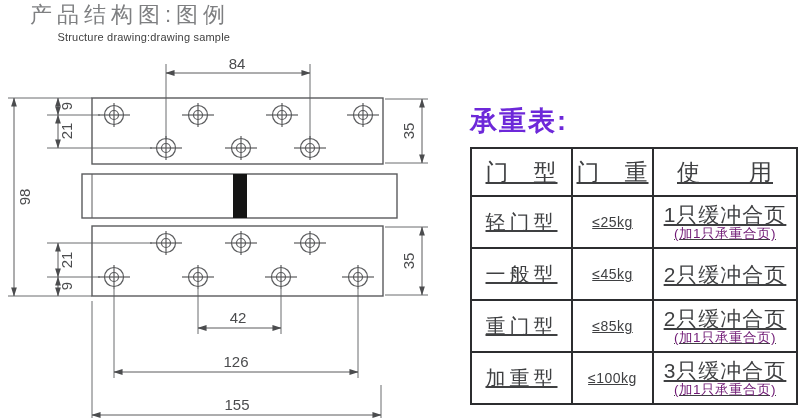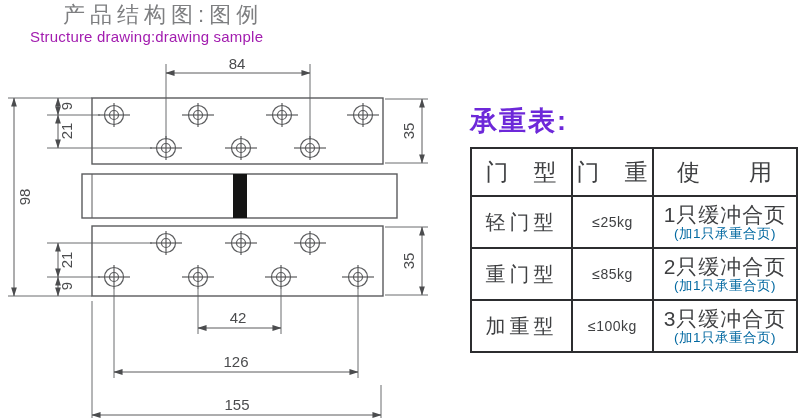--- a/index.html
+++ b/index.html
@@ -6,48 +6,48 @@
   .page{
     position:relative;width:800px;height:418px;background:#ffffff;overflow:hidden;
     font-family:"Liberation Sans","DejaVu Sans",sans-serif;
   }
   
   .title-block{position:absolute;left:30px;top:3px;text-align:right;}
   .title-zh{
     font-size:22px;letter-spacing:5px;color:#7e7f81;font-weight:500;line-height:24px;
   }
   .title-en{
-    font-size:15px;color:#a21caf;letter-spacing:0.2px;margin-top:2px;line-height:16px;
+    font-size:11px;color:#404040;letter-spacing:0.2px;margin-top:2px;line-height:16px;
   }
   
   svg.drawing{position:absolute;left:0;top:0;}
   svg.drawing text{
     font-family:"Liberation Sans","DejaVu Sans",sans-serif;
     font-size:15px;fill:#4b4c4e;
   }
   
   .load-section{position:absolute;left:470px;top:104px;width:330px;}
   .load-title{
     font-size:27px;color:#6d28d9;font-weight:600;letter-spacing:2px;line-height:34px;
   }
   table.load-table{
     border-collapse:collapse;margin-top:9px;table-layout:fixed;width:326px;
     color:#3f4042;
   }
   table.load-table th,table.load-table td{
-    border:2px solid #2c2d2f;text-align:center;vertical-align:middle;padding:0;
+    border:2px solid #2c2d2f;text-align:center;vertical-align:middle;padding:0;text-decoration:underline;
   }
   col.c1{width:101px;} col.c2{width:81px;} col.c3{width:144px;}
   tr.hdr th{height:46px;font-size:23px;font-weight:500;letter-spacing:1px;}
   tr.row{height:52px;}
   td.c-type{font-size:20px;letter-spacing:4px;}
   td.c-weight{font-size:14px;letter-spacing:0.5px;}
   td.c-use{line-height:1;}
   .use-main{display:block;font-size:21px;letter-spacing:1px;line-height:23px;}
-  .use-note{display:block;font-size:13.5px;color:#0369a1;letter-spacing:0.5px;line-height:15px;}
+  .use-note{display:block;font-size:13.5px;color:#701a75;letter-spacing:0.5px;line-height:15px;}
   .use-note:empty{display:none;}
 </style>
 </head>
 <body>
 
 <div class="page">
 
   <div class="title-block">
     <div class="title-zh">产品结构图:图例</div>
     <div class="title-en">Structure drawing:drawing sample</div>
@@ -166,20 +166,28 @@
       <tbody>
         <tr class="row">
           <td class="c-type">轻门型</td>
           <td class="c-weight">≤25kg</td>
           <td class="c-use">
             <span class="use-main">1只缓冲合页</span>
             <span class="use-note">(加1只承重合页)</span>
           </td>
         </tr>
         <tr class="row">
+          <td class="c-type">一般型</td>
+          <td class="c-weight">≤45kg</td>
+          <td class="c-use">
+            <span class="use-main">2只缓冲合页</span>
+
+          </td>
+        </tr>
+        <tr class="row">
           <td class="c-type">重门型</td>
           <td class="c-weight">≤85kg</td>
           <td class="c-use">
             <span class="use-main">2只缓冲合页</span>
             <span class="use-note">(加1只承重合页)</span>
           </td>
         </tr>
         <tr class="row">
           <td class="c-type">加重型</td>
           <td class="c-weight">≤100kg</td>

